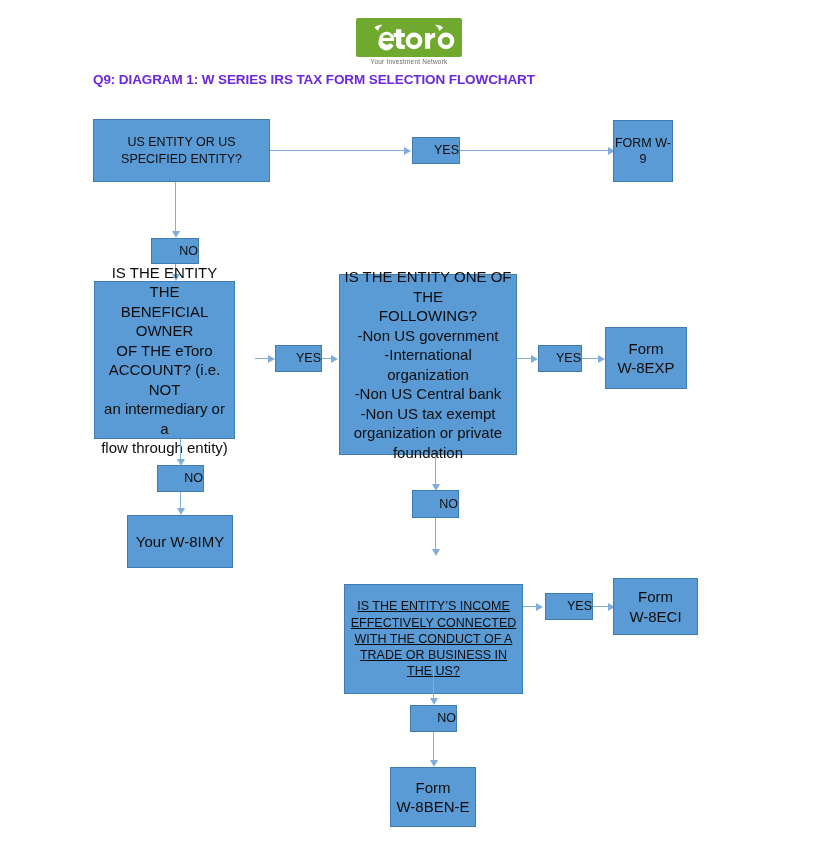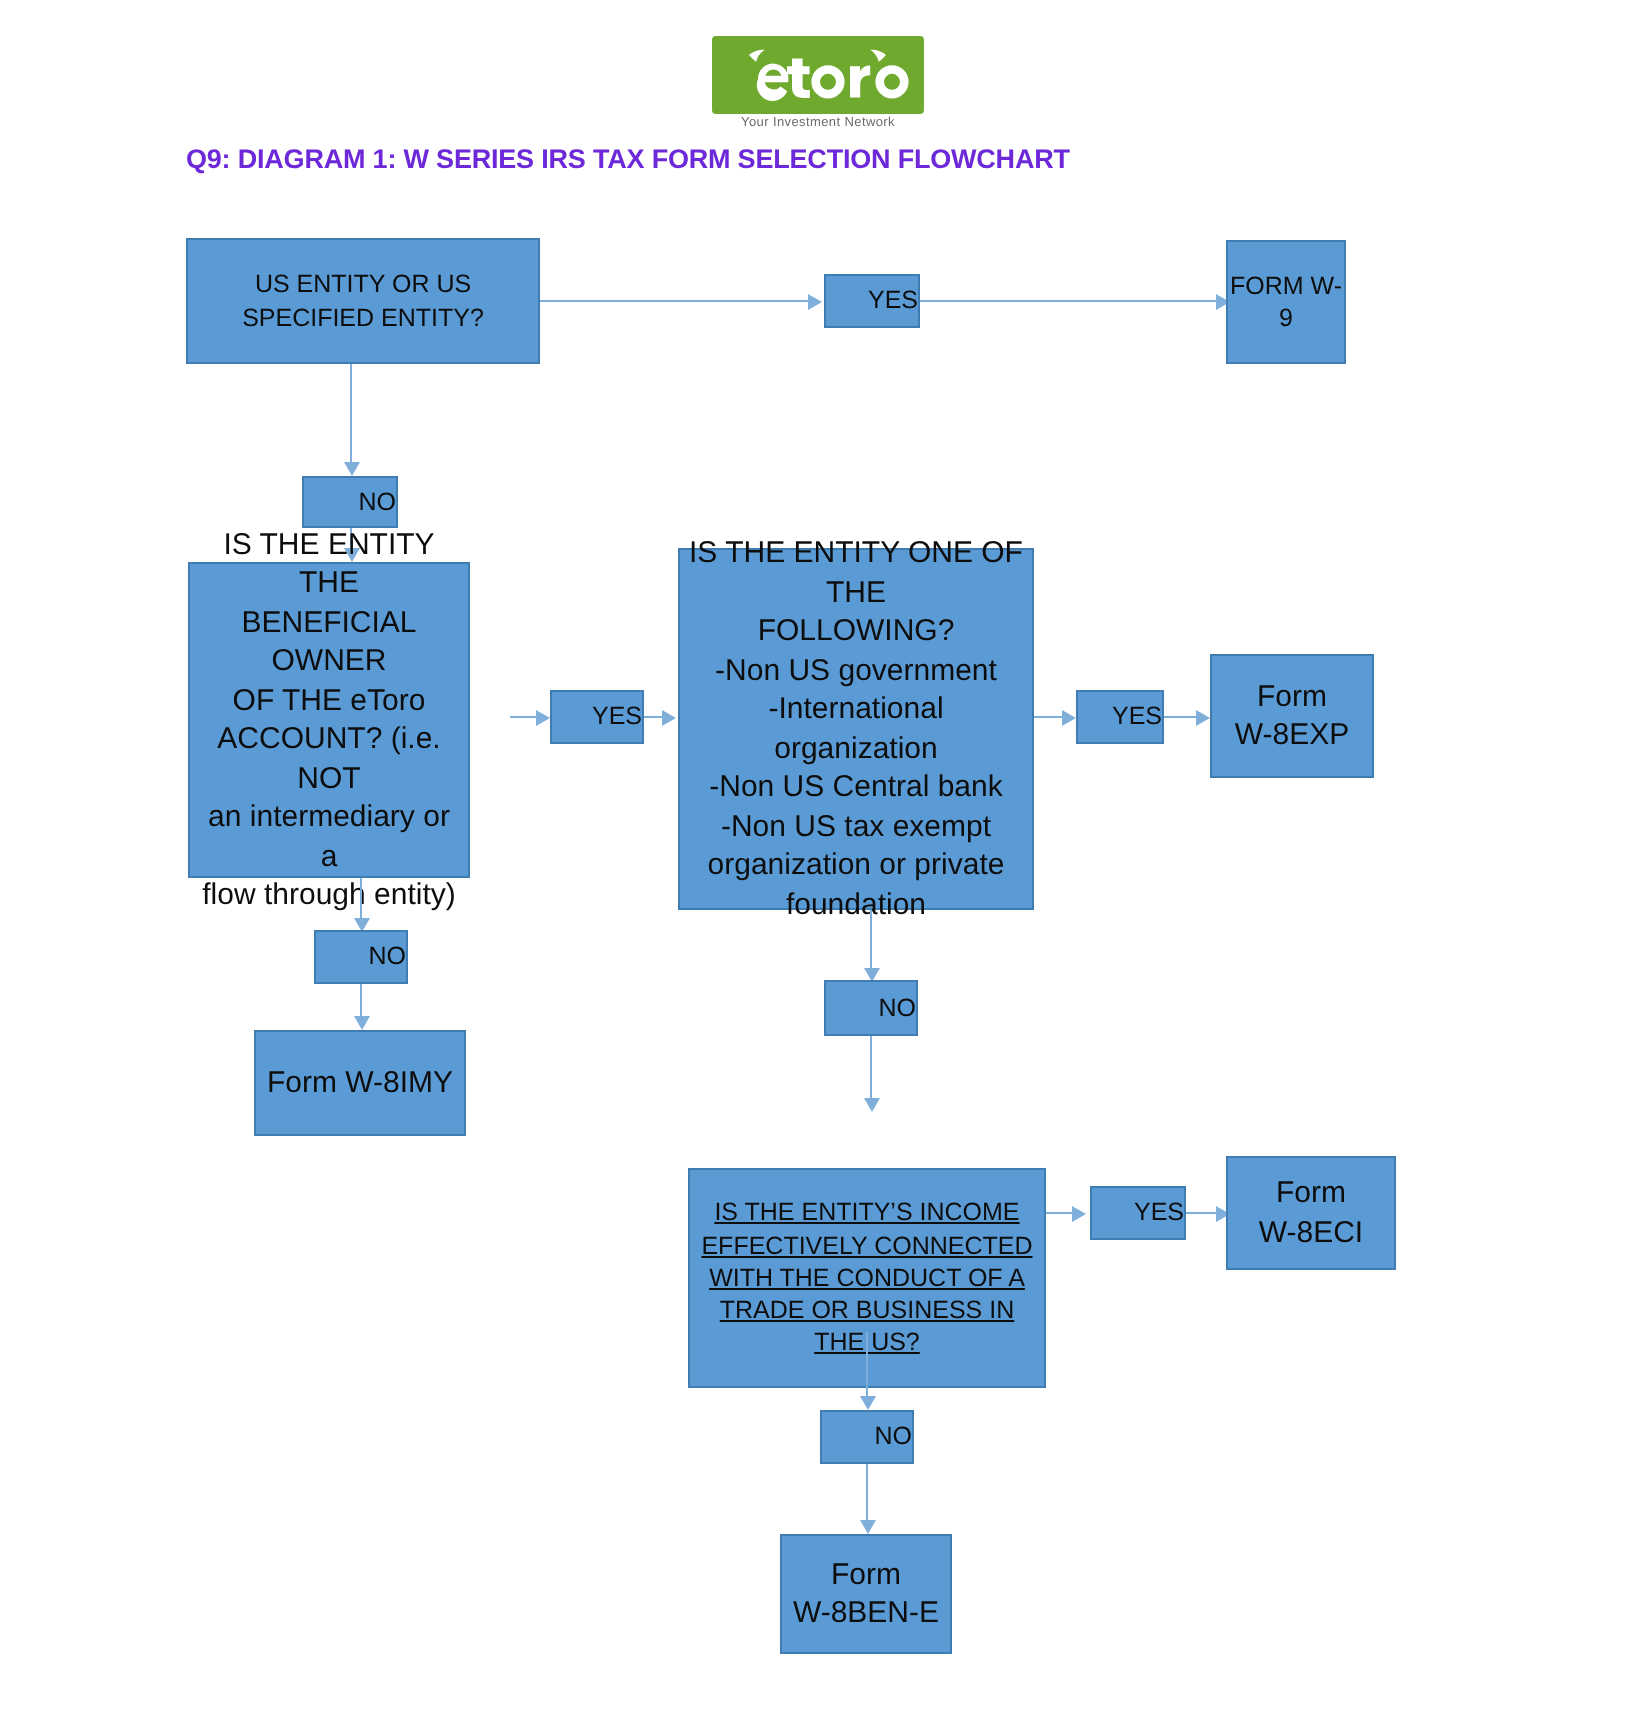--- a/index.html
+++ b/index.html
@@ -218,21 +218,21 @@
   <div class="arrow down" style="left:176.5px; top:459px;"></div>
 
   <div class="node label" style="left:157px; top:465px; width:47px; height:27px;">
     <span class="txt">NO</span>
   </div>
 
   <div class="conn v" style="left:180px; top:492px; width:1.4px; height:17px;"></div>
   <div class="arrow down" style="left:176.5px; top:508px;"></div>
 
   <div class="node mixed" style="left:127px; top:515px; width:106px; height:53px;">
-    <span class="txt">Form W-8IMY</span>
+    <span class="txt">Your W-8IMY</span>
   </div>
 
   <div class="conn v" style="left:435px; top:455px; width:1.4px; height:30px;"></div>
   <div class="arrow down" style="left:431.5px; top:484px;"></div>
 
   <div class="node label" style="left:412px; top:490px; width:47px; height:28px;">
     <span class="txt">NO</span>
   </div>
 
   <div class="conn v" style="left:435px; top:518px; width:1.4px; height:32px;"></div>

